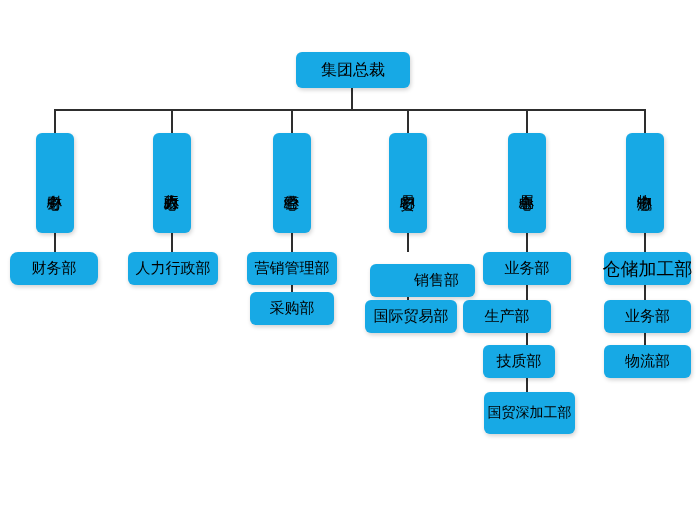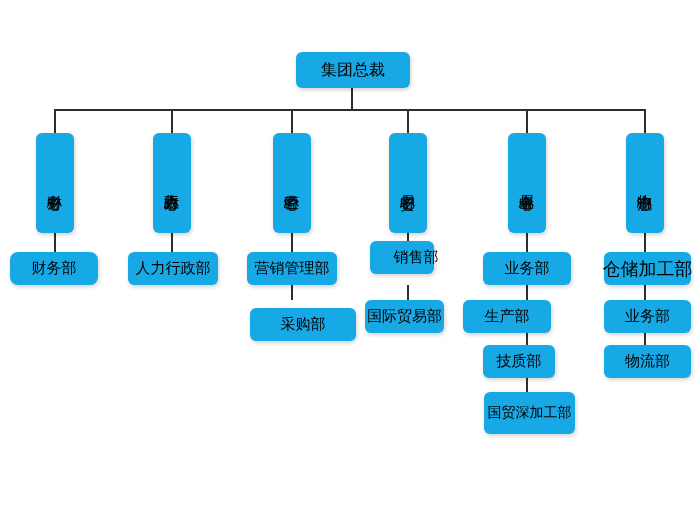--- a/index.html
+++ b/index.html
@@ -102,28 +102,28 @@
     <span>财务部</span>
   </div>
 
   <div class="node" style="left:128px; top:252px; width:90px; height:33px;">
     <span>人力行政部</span>
   </div>
 
   <div class="node" style="left:247px; top:252px; width:90px; height:33px;">
     <span>营销管理部</span>
   </div>
-  <div class="node" style="left:250px; top:308px; width:106px; height:33px;">
+  <div class="node" style="left:250px; top:292px; width:84px; height:33px;">
     <span>采购部</span>
   </div>
 
-  <div class="node" style="left:370px; top:241px; width:64px; height:33px;padding-left:28px;">
+  <div class="node" style="left:370px; top:264px; width:105px; height:33px;padding-left:28px;">
     <span>销售部</span>
   </div>
-  <div class="node" style="left:365px; top:300px; width:79px; height:33px;">
+  <div class="node" style="left:365px; top:300px; width:92px; height:33px;">
     <span>国际贸易部</span>
   </div>
 
   <div class="node" style="left:483px; top:252px; width:88px; height:33px;">
     <span>业务部</span>
   </div>
   <div class="node" style="left:463px; top:300px; width:88px; height:33px;">
     <span>生产部</span>
   </div>
   <div class="node" style="left:483px; top:345px; width:72px; height:33px;">

